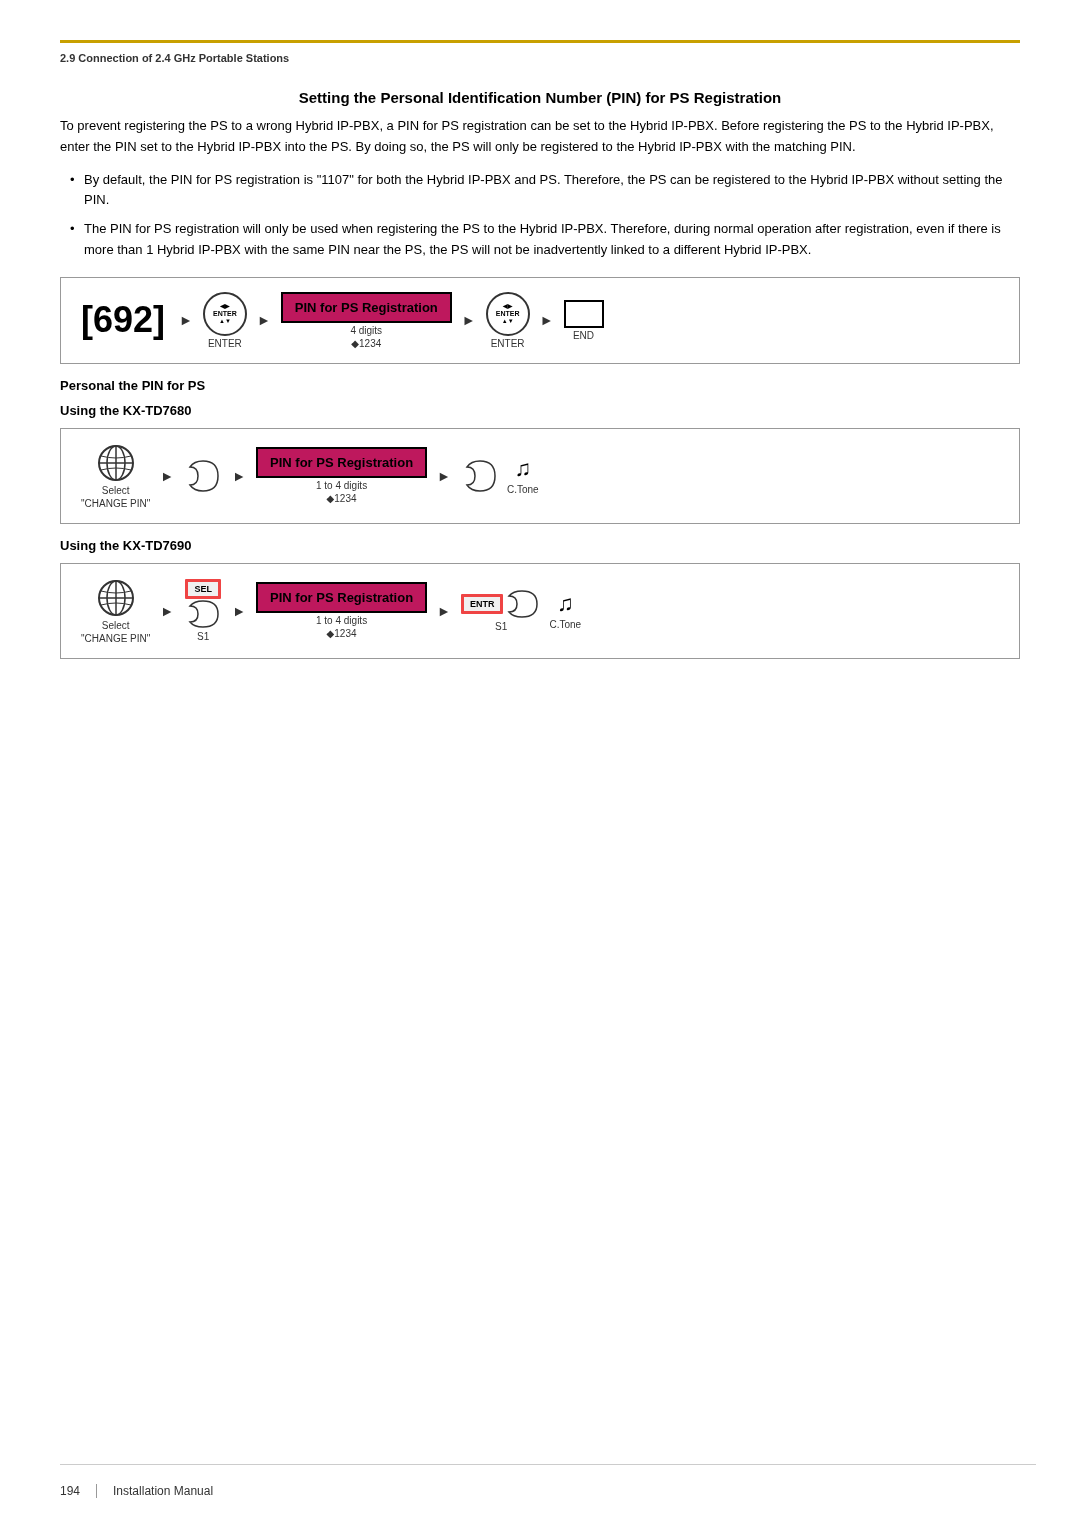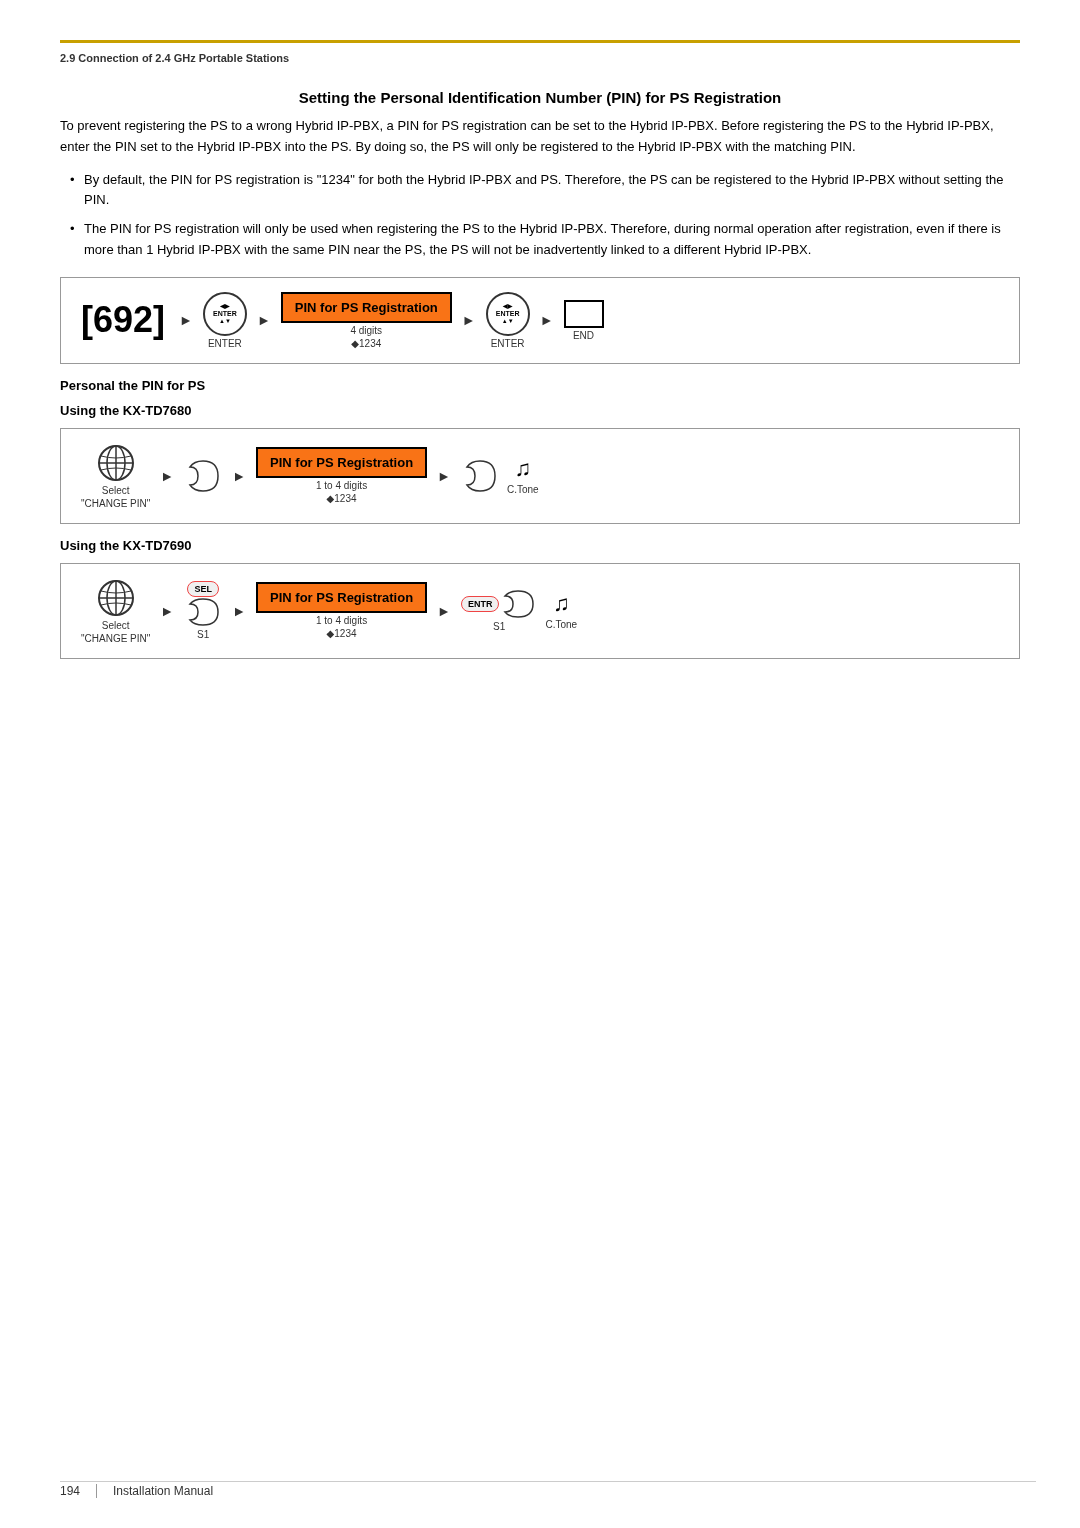--- a/index.html
+++ b/index.html
@@ -108,21 +108,21 @@
       font-size: 7px;
       font-weight: bold;
       text-align: center;
       line-height: 1.1;
     }
     .pin-label-box {
       border: 2px solid #000;
       padding: 6px 12px;
       font-size: 13px;
       font-weight: bold;
-      background: #f97316;
+      background: #be185d;
     }
     .end-box {
       border: 2px solid #000;
       padding: 6px 12px;
       font-size: 13px;
       font-weight: bold;
       background: #fff;
       min-width: 40px;
       min-height: 28px;
     }
@@ -155,21 +155,21 @@
     
     .page-footer {
       position: absolute;
       bottom: 30px;
       left: 60px;
       right: 44px;
       display: flex;
       align-items: center;
       gap: 16px;
       border-top: 1px solid #ccc;
-      padding-top: 2px;
+      padding-top: 19px;
     }
     .page-number {
       font-size: 12px;
       color: #333;
     }
     .footer-title {
       font-size: 12px;
       color: #333;
     }
     .footer-divider {
@@ -177,22 +177,22 @@
       height: 14px;
       background: #999;
     }
     
     .globe-icon {
       width: 40px;
       height: 40px;
     }
     
     .softkey-box {
-      border: 1px solid #ef4444;
-      border-radius: 8px;
+      border: 3px solid #ef4444;
+      border-radius: 1px;
       padding: 2px 6px;
       font-size: 9px;
       font-weight: bold;
       background: #f0f0f0;
       position: relative;
     }
   </style>
 </head>
 <body>
 
@@ -201,21 +201,21 @@
   <div class="section-header">
     <span class="section-header-text">2.9 Connection of 2.4 GHz Portable Stations</span>
   </div>
 
   <p class="main-heading">Setting the Personal Identification Number (PIN) for PS Registration</p>
 
   <p class="body-text">To prevent registering the PS to a wrong Hybrid IP-PBX, a PIN for PS registration can be set to the Hybrid IP-PBX. Before registering the PS to the Hybrid IP-PBX, enter the PIN set to the Hybrid IP-PBX into the PS. By doing so, the PS will only be registered to the Hybrid IP-PBX with the matching PIN.</p>
 
   <div>
     <ul class="notes-list">
-      <li>By default, the PIN for PS registration is "1234" for both the Hybrid IP-PBX and PS. Therefore, the PS can be registered to the Hybrid IP-PBX without setting the PIN.</li>
+      <li>By default, the PIN for PS registration is "1107" for both the Hybrid IP-PBX and PS. Therefore, the PS can be registered to the Hybrid IP-PBX without setting the PIN.</li>
       <li>The PIN for PS registration will only be used when registering the PS to the Hybrid IP-PBX. Therefore, during normal operation after registration, even if there is more than 1 Hybrid IP-PBX with the same PIN near the PS, the PS will not be inadvertently linked to a different Hybrid IP-PBX.</li>
     </ul>
   </div>
 
 
   <div class="diagram-box">
     <div class="diagram-inner">
 
       <div class="diagram-col">
         <span class="big-number">[692]</span>

